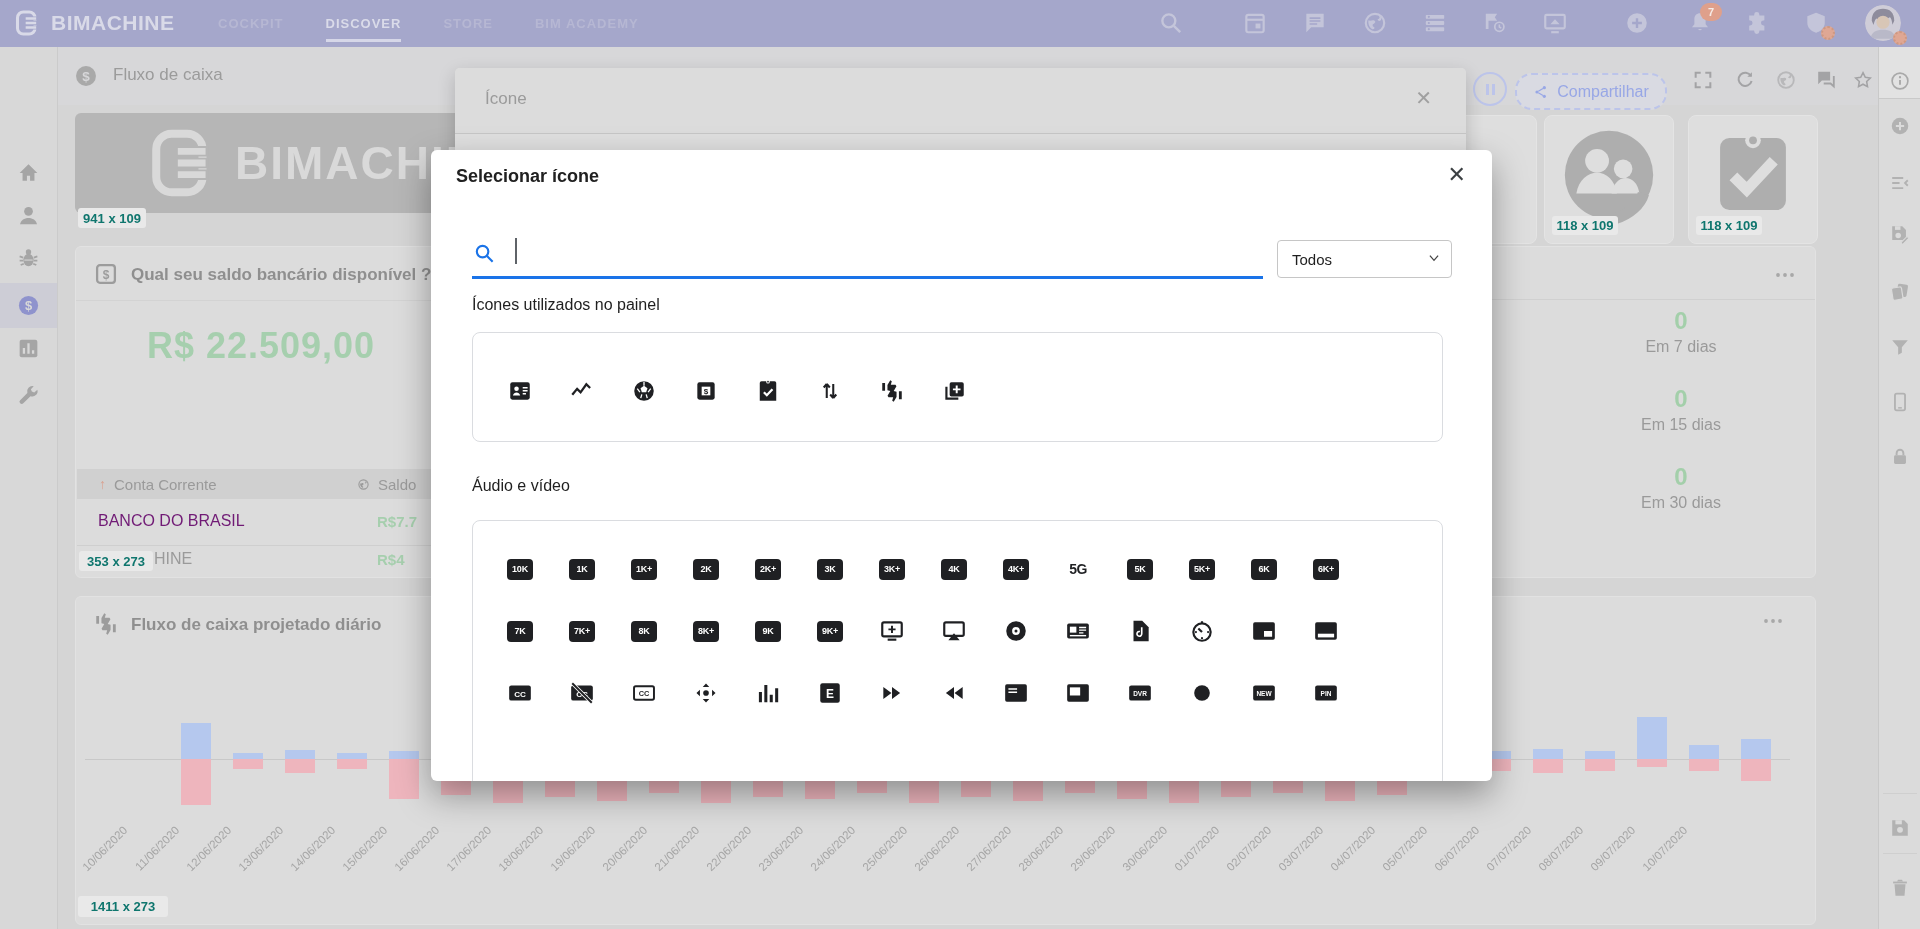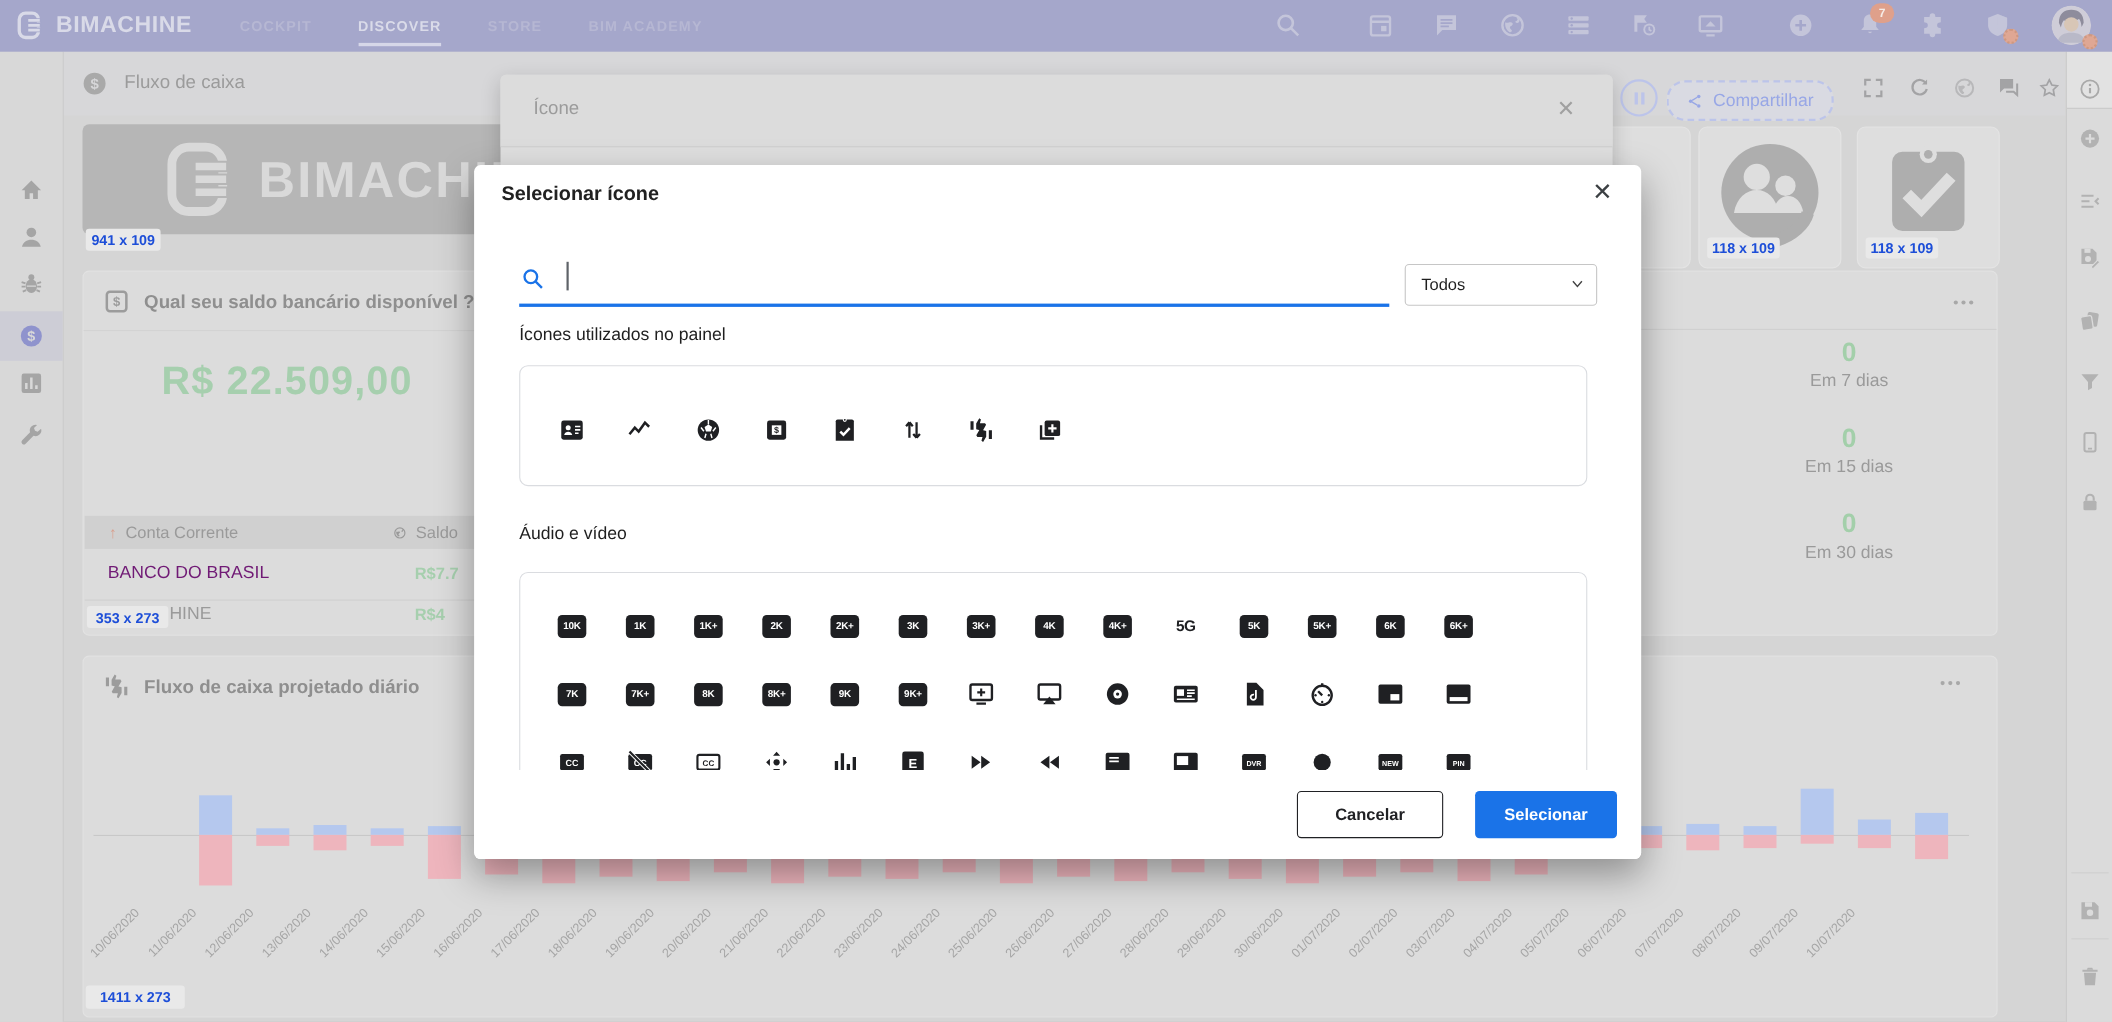--- a/index.html
+++ b/index.html
@@ -41,21 +41,21 @@
   .lsb-ic{position:absolute;left:16px;width:25px;height:25px;color:#a5a5a5;cursor:pointer;}
   #lsb-active{left:0;top:236px;width:57px;height:45px;background:#cdcdd6;}
   #rsb{left:1878px;top:47px;width:42px;height:882px;background:#dbdbdb;border-left:1px solid #c9c9c9;z-index:6;--cut:#dbdbdb;}
   #rsb-topcell{left:0;top:0;width:42px;height:51px;background:#e2e2e2;border-bottom:1px solid #c9c9c9;}
   .rsb-ic{position:absolute;left:10px;width:22px;height:22px;color:#b2b2b2;cursor:pointer;}
   .rsb-rule{position:absolute;left:4px;width:34px;height:1px;background:#cfcfcf;}
 
   
   #content{left:57px;top:105px;width:1821px;height:824px;z-index:1;}
   .card{position:absolute;background:#dcdcdc;border:1px solid #e2e2e2;border-radius:6px;box-sizing:border-box;}
-  .size-badge{position:absolute;background:#e9e9e9;border-radius:3px;color:#1d4ed8;font-size:13px;font-weight:bold;display:flex;align-items:center;justify-content:center;z-index:3;}
+  .size-badge{position:absolute;background:#e9e9e9;border-radius:3px;color:#0f766e;font-size:13px;font-weight:bold;display:flex;align-items:center;justify-content:center;z-index:3;}
   #banner{left:18px;top:8px;width:1170px;height:100px;background:#b6b6b6;border:none;overflow:hidden;}
   #banner-logo{left:72px;top:13px;display:flex;align-items:center;gap:14px;color:#d9d9d9;}
   #banner-logo .icon{width:74px;height:74px;}
   #banner-text{font-size:46px;font-weight:bold;letter-spacing:2px;}
   #banner-badge{left:21px;top:103px;width:68px;height:20px;}
 
   #saldo-card{left:18px;top:141px;width:1170px;height:332px;}
   .card-head-ic{position:absolute;left:17px;top:14px;width:26px;height:26px;color:#9c9c9c;}
   .card-title{position:absolute;left:55px;top:18px;font-size:17px;font-weight:bold;color:#8f8f8f;}
   #saldo-divider{left:0;top:53px;width:1168px;height:1px;background:#d3d3d3;}
@@ -971,19 +971,15 @@
             <span class="icon micon">
               <svg viewBox="0 0 24 24" xmlns="http://www.w3.org/2000/svg">
                 <rect x="2" y="5" width="20" height="14" rx="2" fill="currentColor"></rect>
                 <text x="12" y="14.9" text-anchor="middle" font-size="6" font-weight="bold" fill="var(--cut,#fff)">PIN</text>
               </svg>
             </span>
           </span>
         </div>
       </div>
 
-    <div id="modal-footer">
-      <button id="btn-cancel">Cancelar</button>
-      <button id="btn-select">Selecionar</button>
-    </div>
   </div>
 
 </div>
 
 </body></html>

